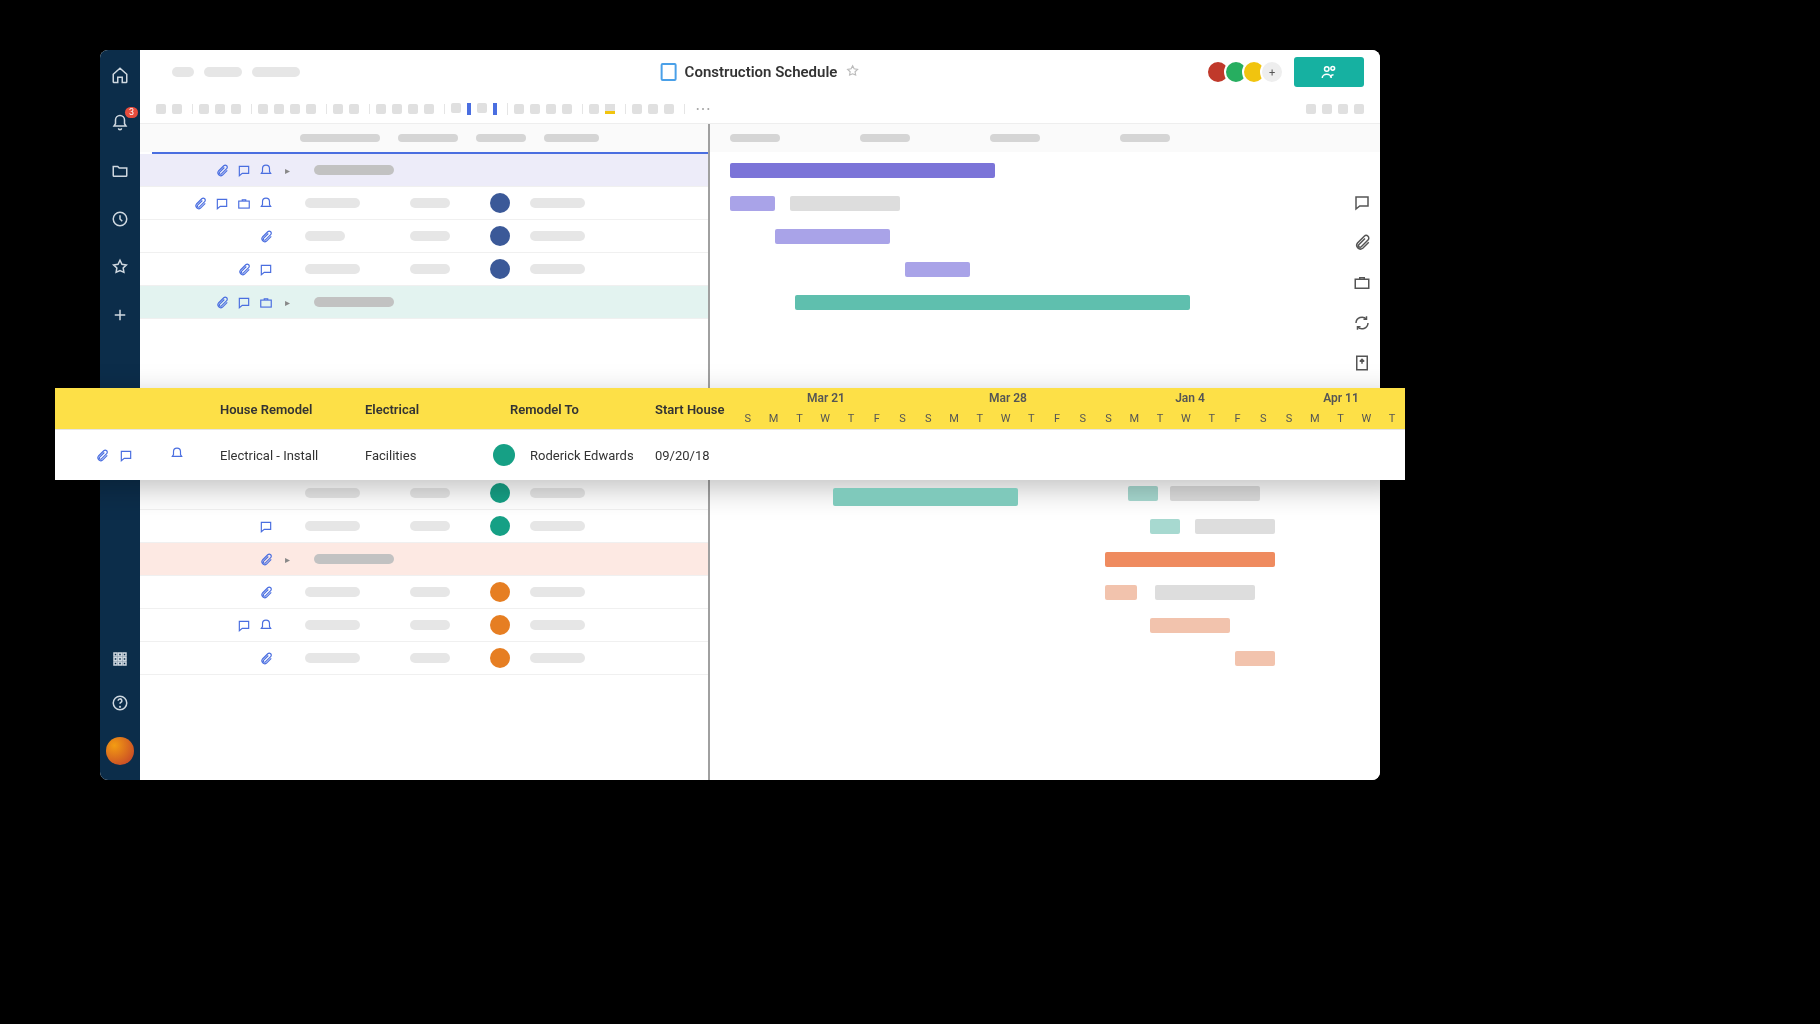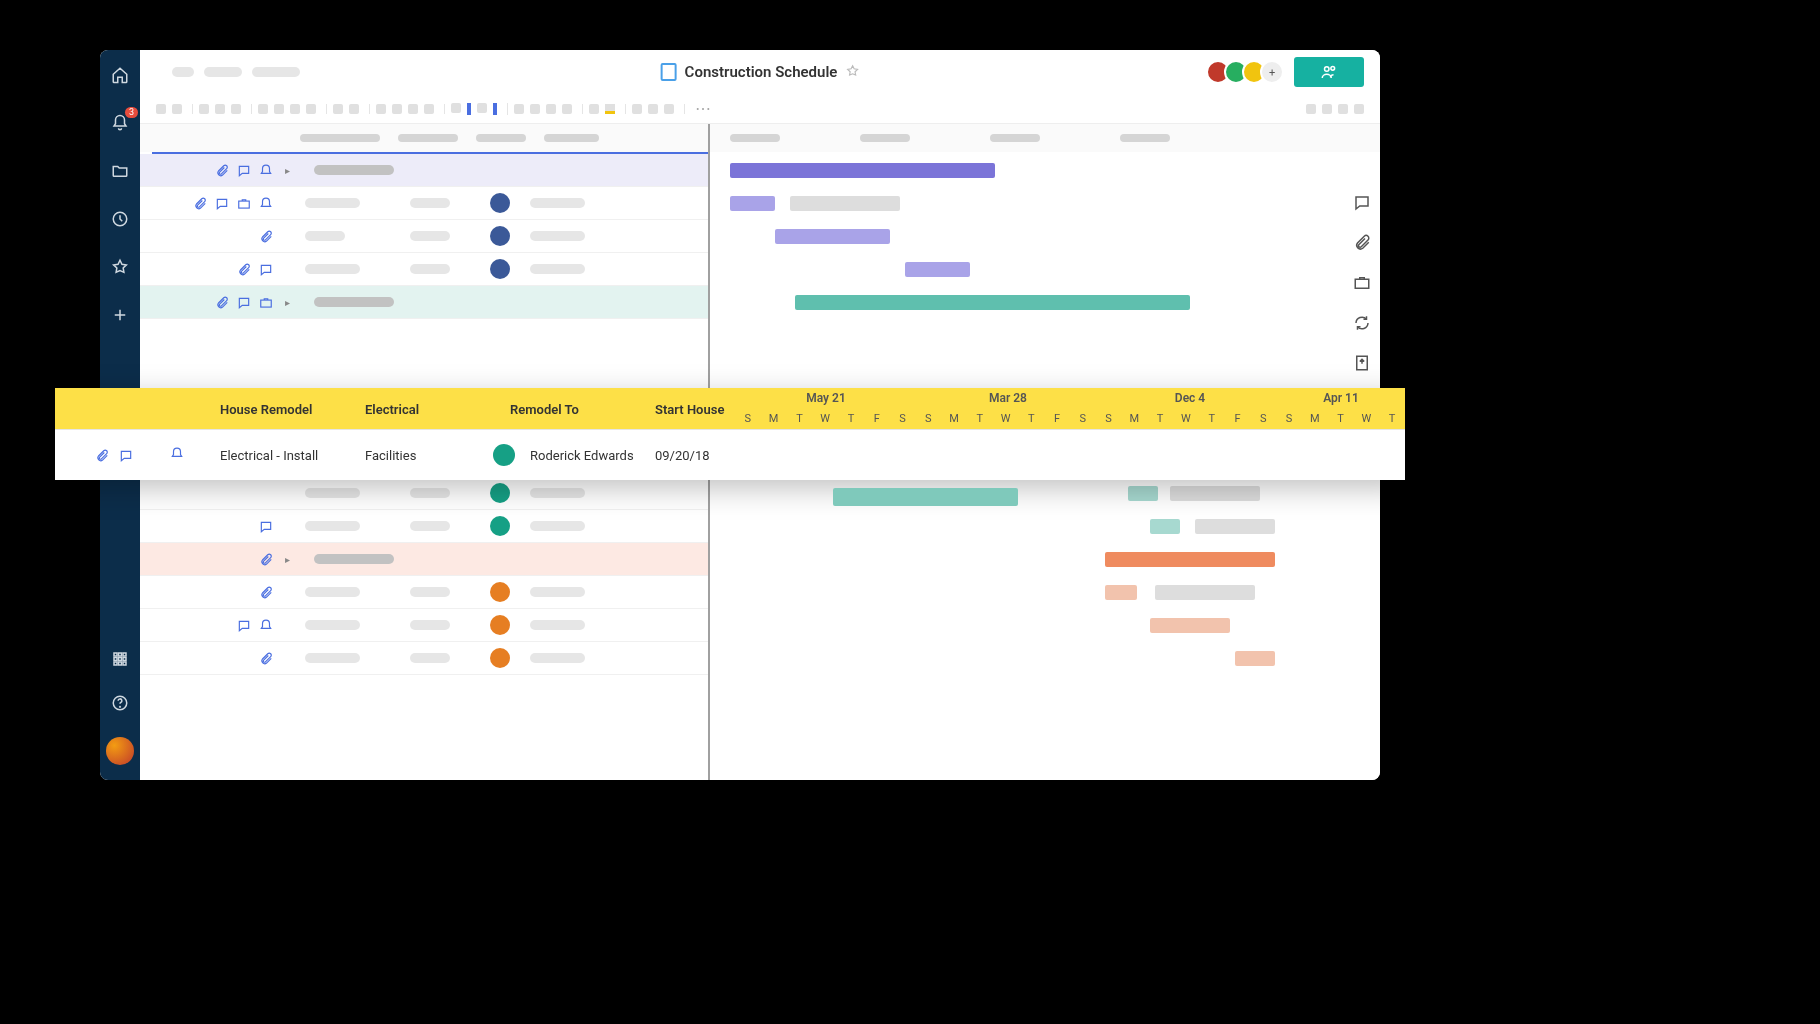--- a/index.html
+++ b/index.html
@@ -557,23 +557,23 @@
 </div>
 
 <div class="popout">
   <div class="popout-header">
     <div class="ph-cell" style="left:165px">House Remodel</div>
     <div class="ph-cell" style="left:310px">Electrical</div>
     <div class="ph-cell" style="left:455px">Remodel To</div>
     <div class="ph-cell" style="left:600px">Start House</div>
     <div class="po-gantt-header" style="left:680px;right:0;">
       <div class="po-weeks">
-        <div class="po-week" style="width:182px">May 21</div>
+        <div class="po-week" style="width:182px">Mar 21</div>
         <div class="po-week" style="width:182px">Mar 28</div>
-        <div class="po-week" style="width:182px">Dec 4</div>
+        <div class="po-week" style="width:182px">Jan 4</div>
         <div class="po-week" style="width:120px">Apr 11</div>
       </div>
       <div class="po-days" id="po-days">
           <div class="po-day">S</div>
           <div class="po-day">M</div>
           <div class="po-day">T</div>
           <div class="po-day">W</div>
           <div class="po-day">T</div>
           <div class="po-day">F</div>
           <div class="po-day">S</div>

